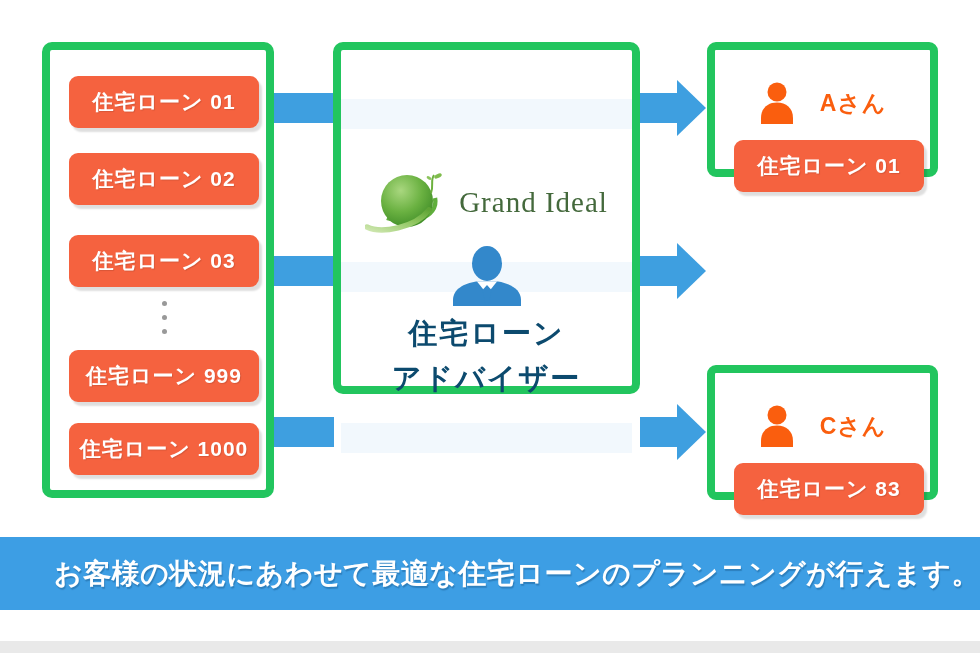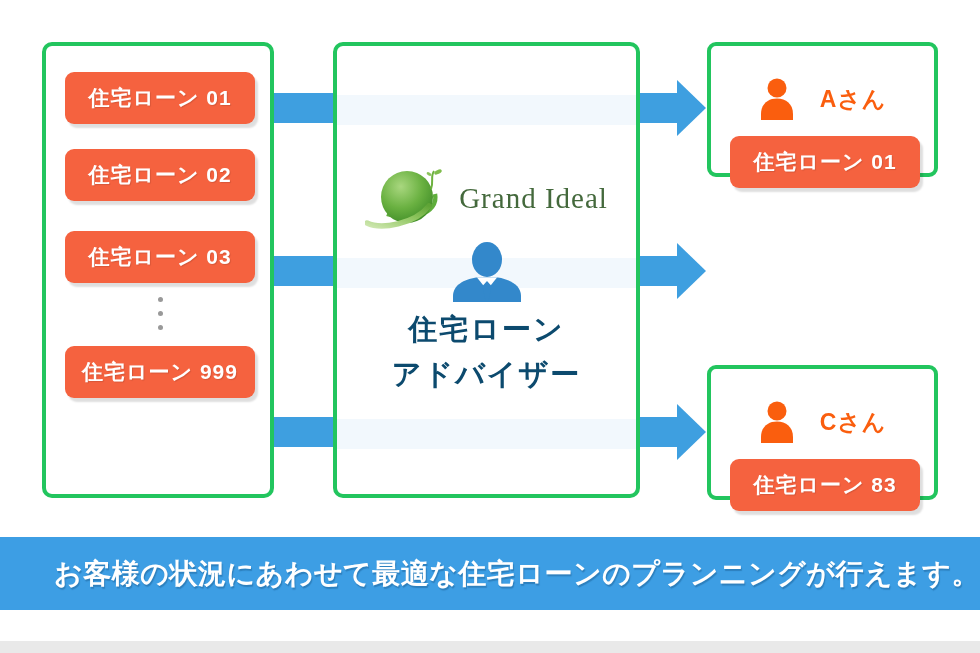--- a/index.html
+++ b/index.html
@@ -1,22 +1,22 @@
 <!DOCTYPE html>
 <html><head>
 <meta charset="utf-8">
 <style>
   html,body{margin:0;padding:0;background:#fff;}
   .canvas{position:relative;width:980px;height:653px;background:#ffffff;overflow:hidden;
           font-family:"Liberation Sans","DejaVu Sans",sans-serif;}
 
   
-  .panel{position:absolute;background:#fff;border:4px solid #22c55e;border-radius:10px;box-sizing:border-box;}
+  .panel{position:absolute;background:#fff;border:8px solid #22c55e;border-radius:10px;box-sizing:border-box;}
   .left-panel{left:42px;top:42px;width:232px;height:456px;}
-  .center-panel{left:333px;top:42px;width:307px;height:456px;}
+  .center-panel{left:333px;top:42px;width:307px;height:352px;}
   .client-card{left:707px;width:231px;height:135px;border-radius:9px;overflow:visible;}
 
   
   .loan-pill{position:absolute;width:190px;height:52px;border-radius:9px;background:#F5623F;
              color:#fff;font-weight:bold;font-size:21px;text-align:center;line-height:52px;
              box-shadow:3px 4px 2px rgba(0,0,0,0.13);letter-spacing:1px;
              text-shadow:1px 1px 1px rgba(0,0,0,0.12);}
   .left-panel .loan-pill{left:19px;}
 
   .dots{position:absolute;left:112px;}
@@ -79,20 +79,21 @@
   <div class="panel left-panel">
     <div class="loan-pill" style="top:26px">住宅ローン 01</div>
     <div class="loan-pill" style="top:103px">住宅ローン 02</div>
     <div class="loan-pill" style="top:185px">住宅ローン 03</div>
     <div class="dots" style="top:251px">
         <span></span>
         <span></span>
         <span></span>
       </div>
     <div class="loan-pill" style="top:300px">住宅ローン 999</div>
+    <div class="loan-pill" style="top:373px">住宅ローン 1000</div>
   </div>
 
   <div class="panel center-panel">
     <div class="band-light" style="top:49px"></div>
     <div class="band-light" style="top:212px"></div>
     <div class="band-light" style="top:373px"></div>
 
     <div class="logo-row">
       <svg width="88" height="64" viewBox="0 0 88 64">
         <defs>

